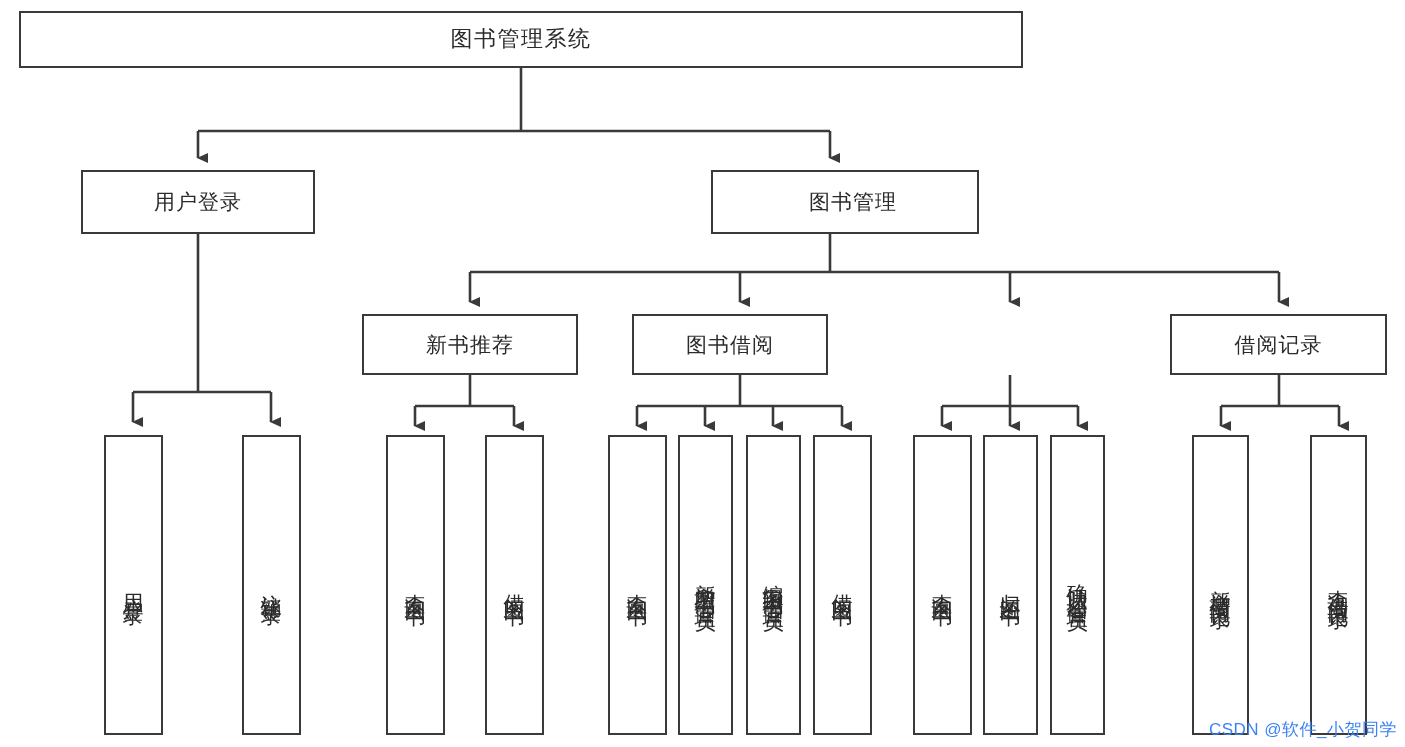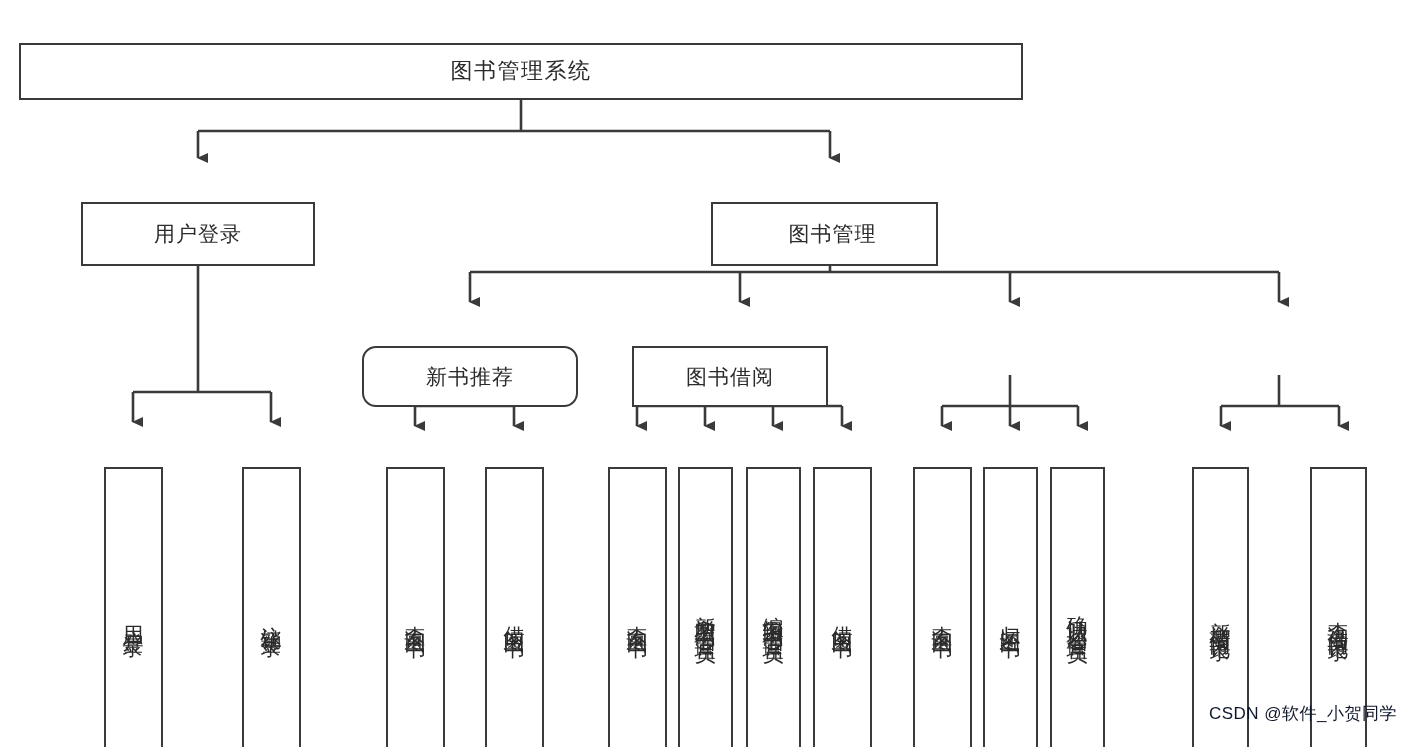--- a/index.html
+++ b/index.html
@@ -16,21 +16,20 @@
 
   .node{
     position:absolute;
     box-sizing:border-box;
     background:#ffffff;
     border:2.5px solid #3a3a3a;
     display:flex;
     align-items:center;
     justify-content:center;
     color:#2b2b2b;
-    margin-top:32px;
   }
   .node .lbl{
     display:block;
     text-align:center;
     line-height:1.12;
     white-space:nowrap;
   }
 
   
   .h-node .lbl{font-size:21px;letter-spacing:1px;}
@@ -44,23 +43,23 @@
     font-size:21px;
     letter-spacing:4px;
     line-height:1;
     white-space:nowrap;
     max-height:280px;
   }
 
   .watermark{
     position:absolute;
     right:8px;
-    bottom:22px;
+    bottom:6px;
     font-size:17px;
-    color:#0f172a;
+    color:#3b82f6;
     letter-spacing:0.5px;
     white-space:nowrap;
     user-select:none;
   }
 </style>
 </head>
 <body>
 
 <div id="canvas">
 
@@ -114,29 +113,32 @@
     </g>
   </svg>
 
   <div class="node h-node root" style="left:19px;top:11px;width:1004px;height:57px;">
     <span class="lbl">图书管理系统</span>
   </div>
 
   <div class="node h-node" style="left:81px;top:170px;width:234px;height:64px;">
     <span class="lbl">用户登录</span>
   </div>
-  <div class="node h-node" style="left:711px;top:170px;width:227px;height:64px;padding-left:16px;">
+  <div class="node h-node" style="left:711px;top:170px;width:268px;height:64px;padding-left:16px;">
     <span class="lbl">图书管理</span>
   </div>
 
-  <div class="node h-node" style="left:362px;top:314px;width:216px;height:61px;border-radius:14px;">
+  <div class="node h-node" style="left:362px;top:314px;width:216px;height:61px;">
     <span class="lbl">新书推荐</span>
   </div>
   <div class="node h-node" style="left:632px;top:314px;width:196px;height:61px;">
     <span class="lbl">图书借阅</span>
+  </div>
+  <div class="node h-node" style="left:1170px;top:314px;width:217px;height:61px;">
+    <span class="lbl">借阅记录</span>
   </div>
 
   <div class="node v-node" style="left:104px;top:435px;width:59px;height:300px;">
     <span class="lbl">用户登录</span>
   </div>
   <div class="node v-node" style="left:242px;top:435px;width:59px;height:300px;">
     <span class="lbl">注销登录</span>
   </div>
 
   <div class="node v-node" style="left:386px;top:435px;width:59px;height:300px;">

